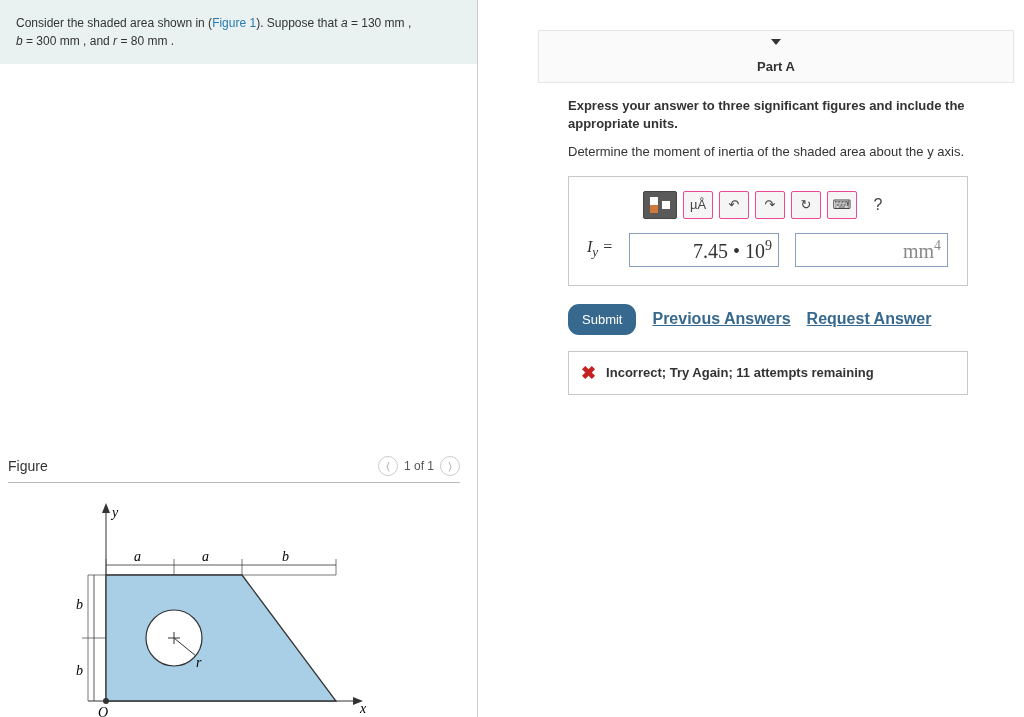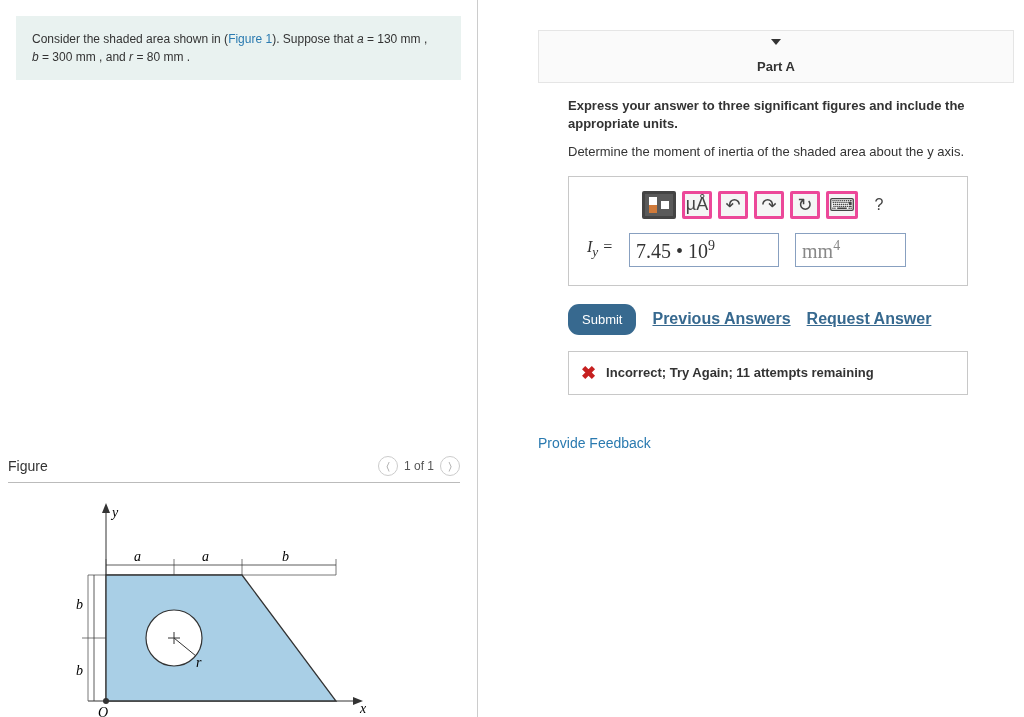--- a/index.html
+++ b/index.html
@@ -17,21 +17,21 @@
   }
   .left-col {
     width: 478px;
     padding: 0;
     border-right: 1px solid #ccc;
     position: relative;
   }
   .problem-box {
     background: #e9f2f0;
     padding: 14px 16px;
-    margin: 16px;
+    margin: 0;
     line-height: 1.5;
     font-size: 12px;
   }
   .problem-box .fig-link { color: #2a7ab0; }
   .var { font-style: italic; }
   .figure-section {
     position: absolute;
     top: 450px;
     left: 0;
     width: 468px;
@@ -107,27 +107,27 @@
   .toolbar {
     display: flex;
     gap: 6px;
     align-items: center;
     justify-content: center;
     margin-bottom: 14px;
   }
   .tool-btn {
     min-width: 30px;
     height: 28px;
-    border: 3px solid #ec4899;
+    border: 1px solid #ec4899;
     background: #f5f5f5;
     border-radius: 2px;
     display: inline-flex;
     align-items: center;
     justify-content: center;
-    font-size: 18px;
+    font-size: 13px;
     color: #444;
   }
   .tool-btn.templates {
     background: #5a5a5a;
     border-color: #444;
     width: 34px;
     position: relative;
   }
   .templates-icon {
     position: relative;
@@ -151,23 +151,24 @@
     font-style: italic;
     font-family: "Times New Roman", serif;
   }
   .val-input, .unit-input {
     border: 1px solid #88a0c0;
     font-family: "Times New Roman", serif;
     font-size: 20px;
     padding: 4px 6px;
     color: #333;
     height: 34px;
+    text-align: right;
   }
   .val-input { width: 150px; }
-  .unit-input { width: 111px; color: #888; }
+  .unit-input { width: 153px; color: #888; }
   .sup { font-size: 0.7em; vertical-align: super; }
   .actions {
     margin-top: 18px;
     display: flex;
     align-items: center;
     gap: 16px;
   }
   .submit-btn {
     background: #37698f;
     color: #fff;
@@ -310,15 +311,14 @@
         <span class="action-link">Previous Answers</span>
         <span class="action-link">Request Answer</span>
       </div>
 
       <div class="feedback-box">
         <span class="x-icon">✖</span>
         <span class="bold">Incorrect; Try Again; 11 attempts remaining</span>
       </div>
     </div>
 
-    <div class="provide-feedback">Provide Feedback</div>
   </div>
 </div>
 
 </body></html>

